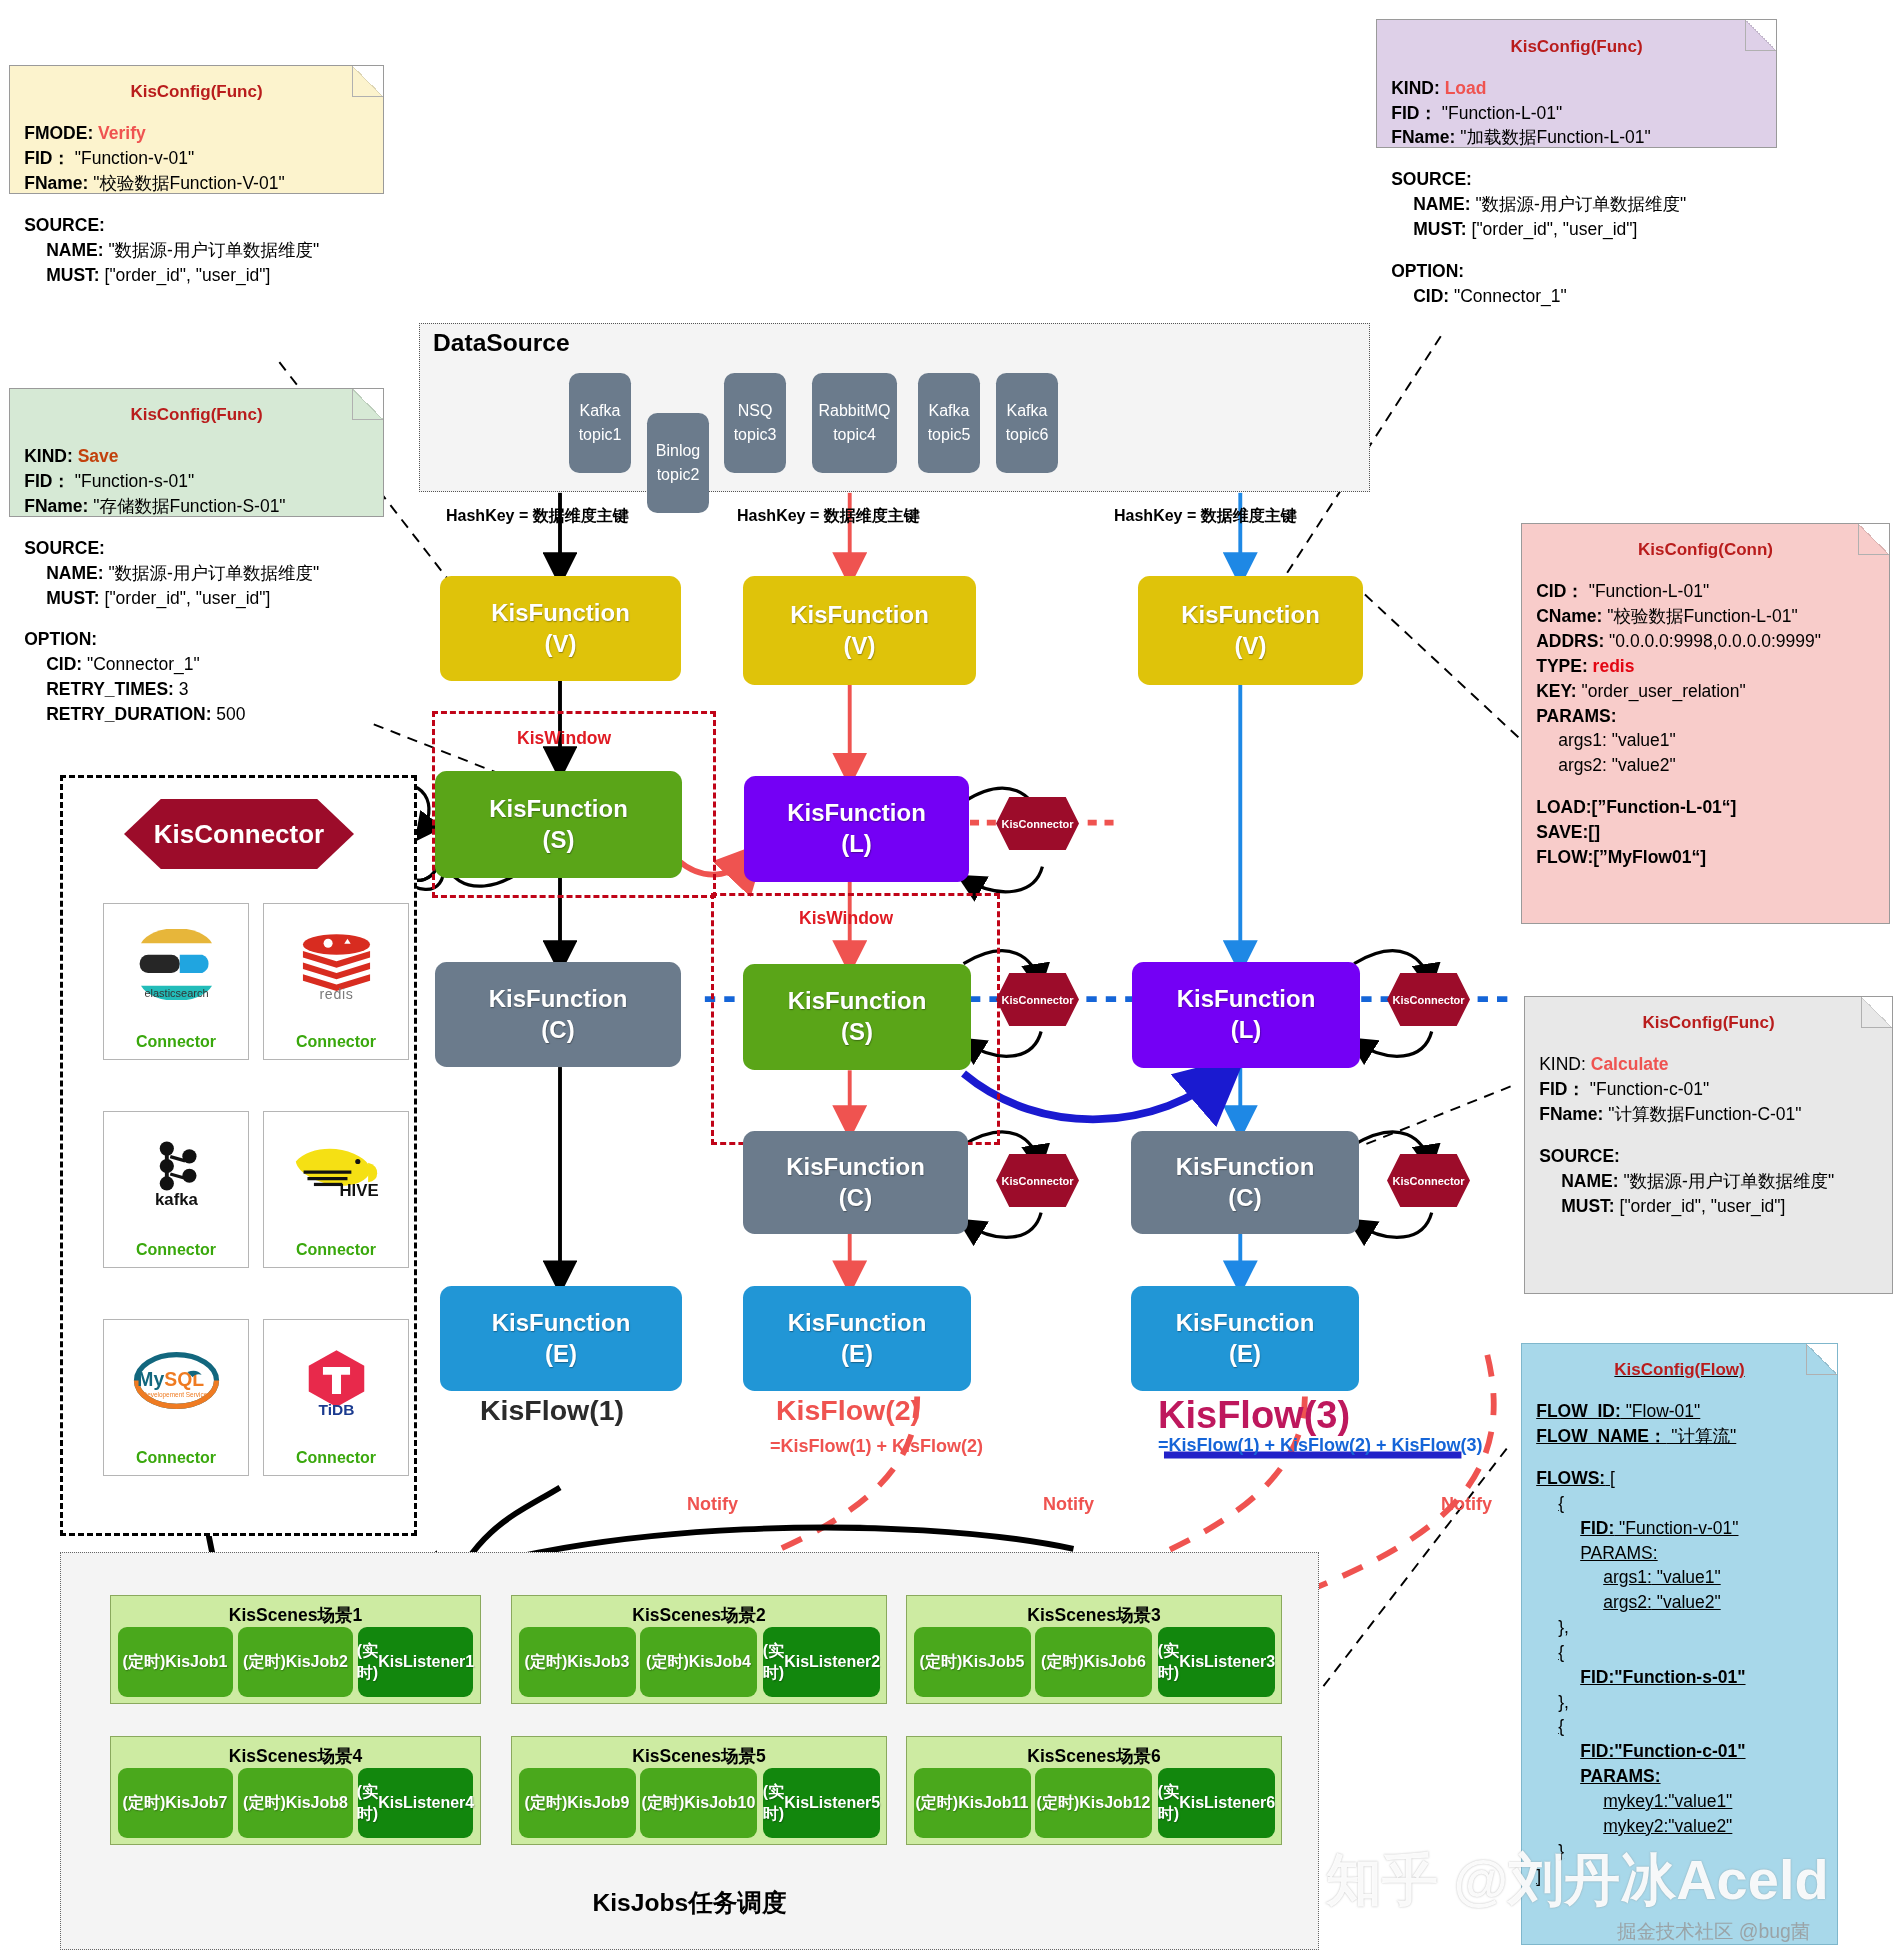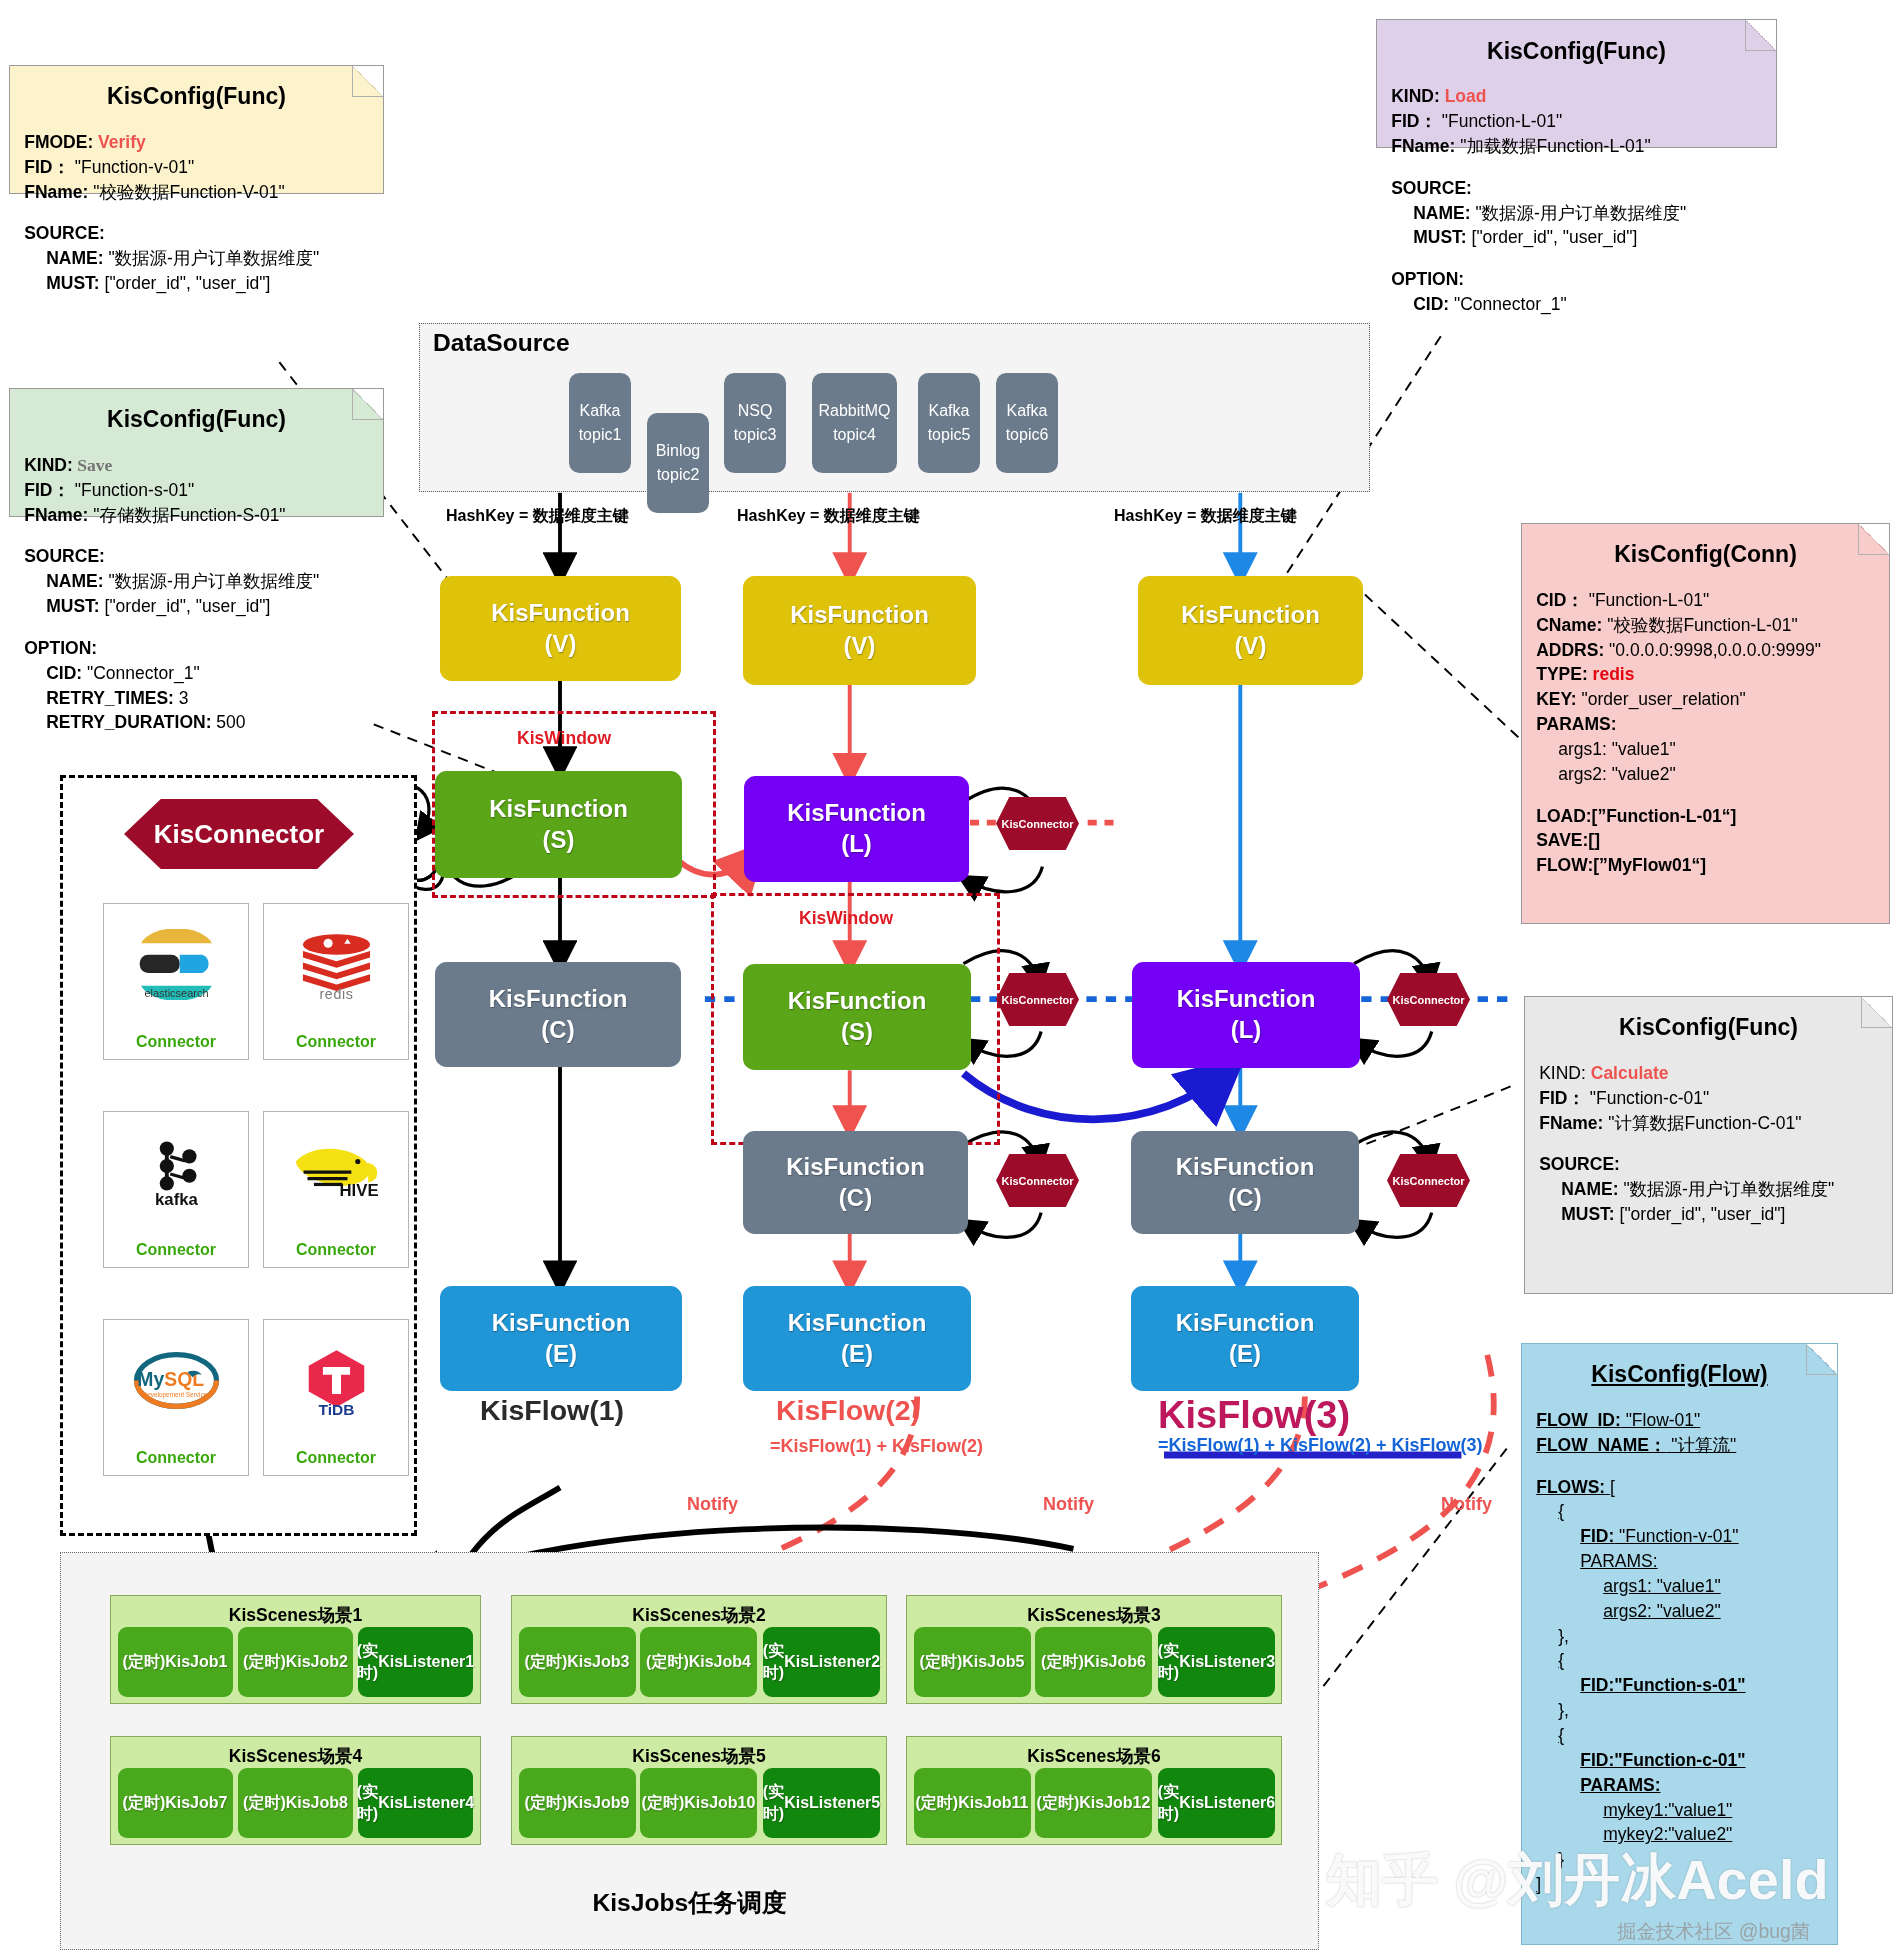--- a/index.html
+++ b/index.html
@@ -6,21 +6,21 @@
   body{width:1896px;height:1955px;position:relative;overflow:hidden;
        font-family:"Liberation Sans","DejaVu Sans",sans-serif;}
   .abs{position:absolute;box-sizing:border-box;}
 
   
   .note{position:absolute;box-sizing:border-box;border:1.3px solid #9a9a9a;
         padding:11.6px 14.2px;line-height:1.42;}
   .note .fold{position:absolute;top:0;right:0;width:30px;height:30px;
         background:linear-gradient(225deg,#ffffff 0 50%,rgba(0,0,0,0.12) 50% 53%,transparent 53%);
         border-left:0.6px solid #b0b0b0;border-bottom:0.6px solid #b0b0b0;}
-  .note h3{margin:2.6px 0 17px 0;text-align:center;font-size:23px;font-weight:bold;color:#000000;}
+  .note h3{margin:2.6px 0 17px 0;text-align:center;font-size:17px;font-weight:bold;color:#b91c1c;}
   .note .row{font-size:17.5px;color:#000;white-space:nowrap;}
   .note .row.ind1{padding-left:22px;}
   .note .row.ind2{padding-left:44px;}
   .note .row.ind3{padding-left:67px;}
   .note .k{font-weight:bold;}
   .note .sp{height:17px;}
 
   .note-yellow{background:#fcf3cd;}
   .note-green{background:#d6e9d5;}
   .note-purple{background:#ded0e8;}
@@ -191,21 +191,21 @@
       <div class="row"><span class="k">SOURCE:</span></div>
       <div class="row ind1"><span class="k">NAME:</span><span> "数据源-用户订单数据维度"</span></div>
       <div class="row ind1"><span class="k">MUST:</span><span> ["order_id", "user_id"]</span></div>
     </div>
 </div>
 
 <div class="note note-green" style="left:9px;top:388px;width:375px;height:129px;">
   <div class="fold"></div>
   <h3>KisConfig(Func)</h3>
   <div class="rows">
-      <div class="row"><span class="k">KIND:</span><span style="color: #737373; font-weight: bold; font-family: Liberation Serif, serif;"> Save</span></div>
+      <div class="row"><span class="k">KIND:</span><span style="color: #c2410c; font-weight: bold;"> Save</span></div>
       <div class="row"><span class="k">FID：</span><span> "Function-s-01"</span></div>
       <div class="row"><span class="k">FName:</span><span> "存储数据Function-S-01"</span></div>
       <div class="sp"></div>
       <div class="row"><span class="k">SOURCE:</span></div>
       <div class="row ind1"><span class="k">NAME:</span><span> "数据源-用户订单数据维度"</span></div>
       <div class="row ind1"><span class="k">MUST:</span><span> ["order_id", "user_id"]</span></div>
       <div class="sp"></div>
       <div class="row"><span class="k">OPTION:</span></div>
       <div class="row ind1"><span class="k">CID:</span><span> "Connector_1"</span></div>
       <div class="row ind1"><span class="k">RETRY_TIMES:</span><span> 3</span></div>

